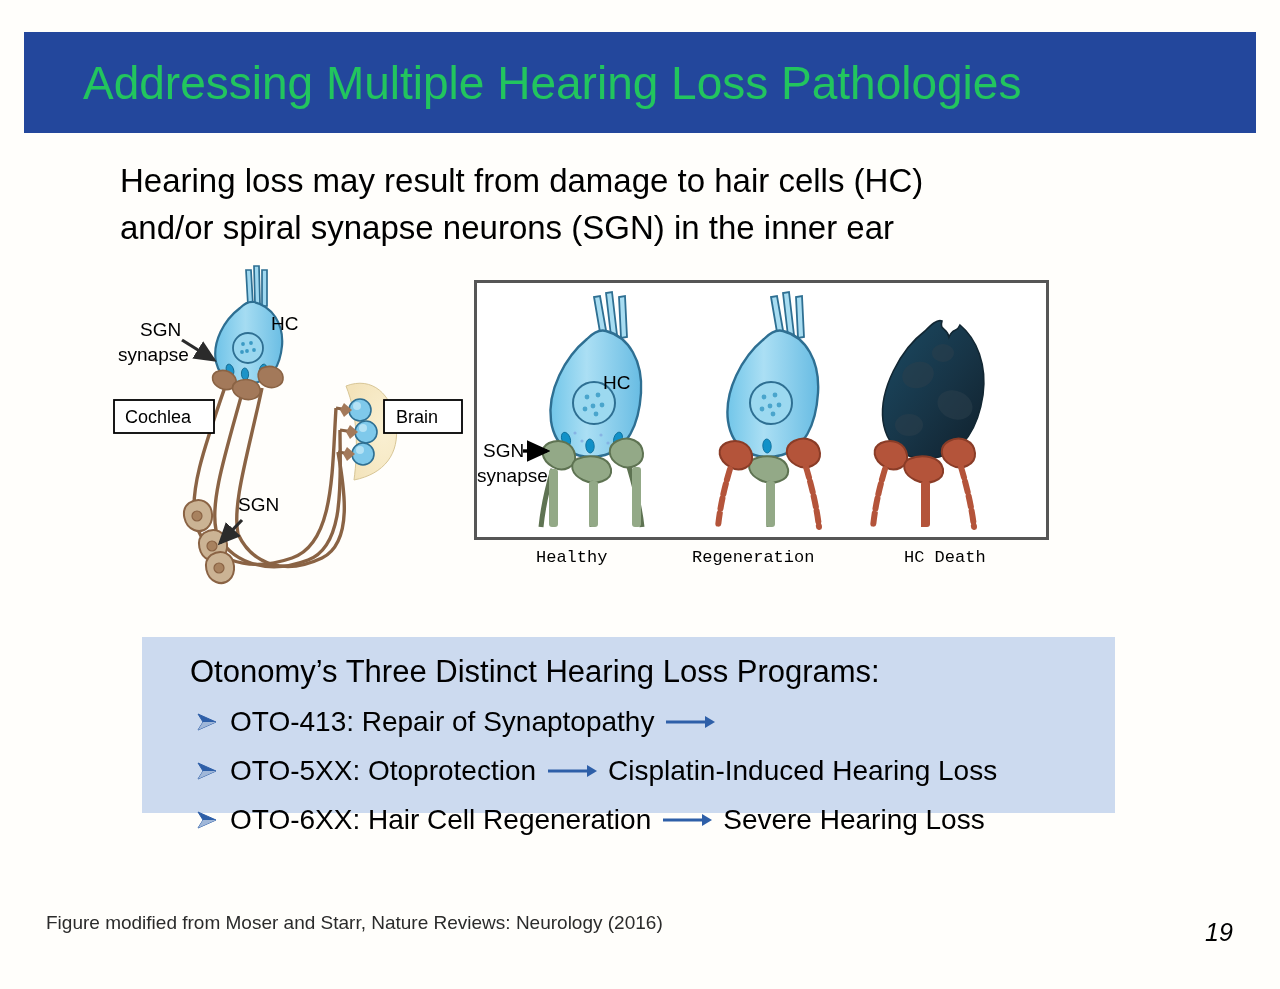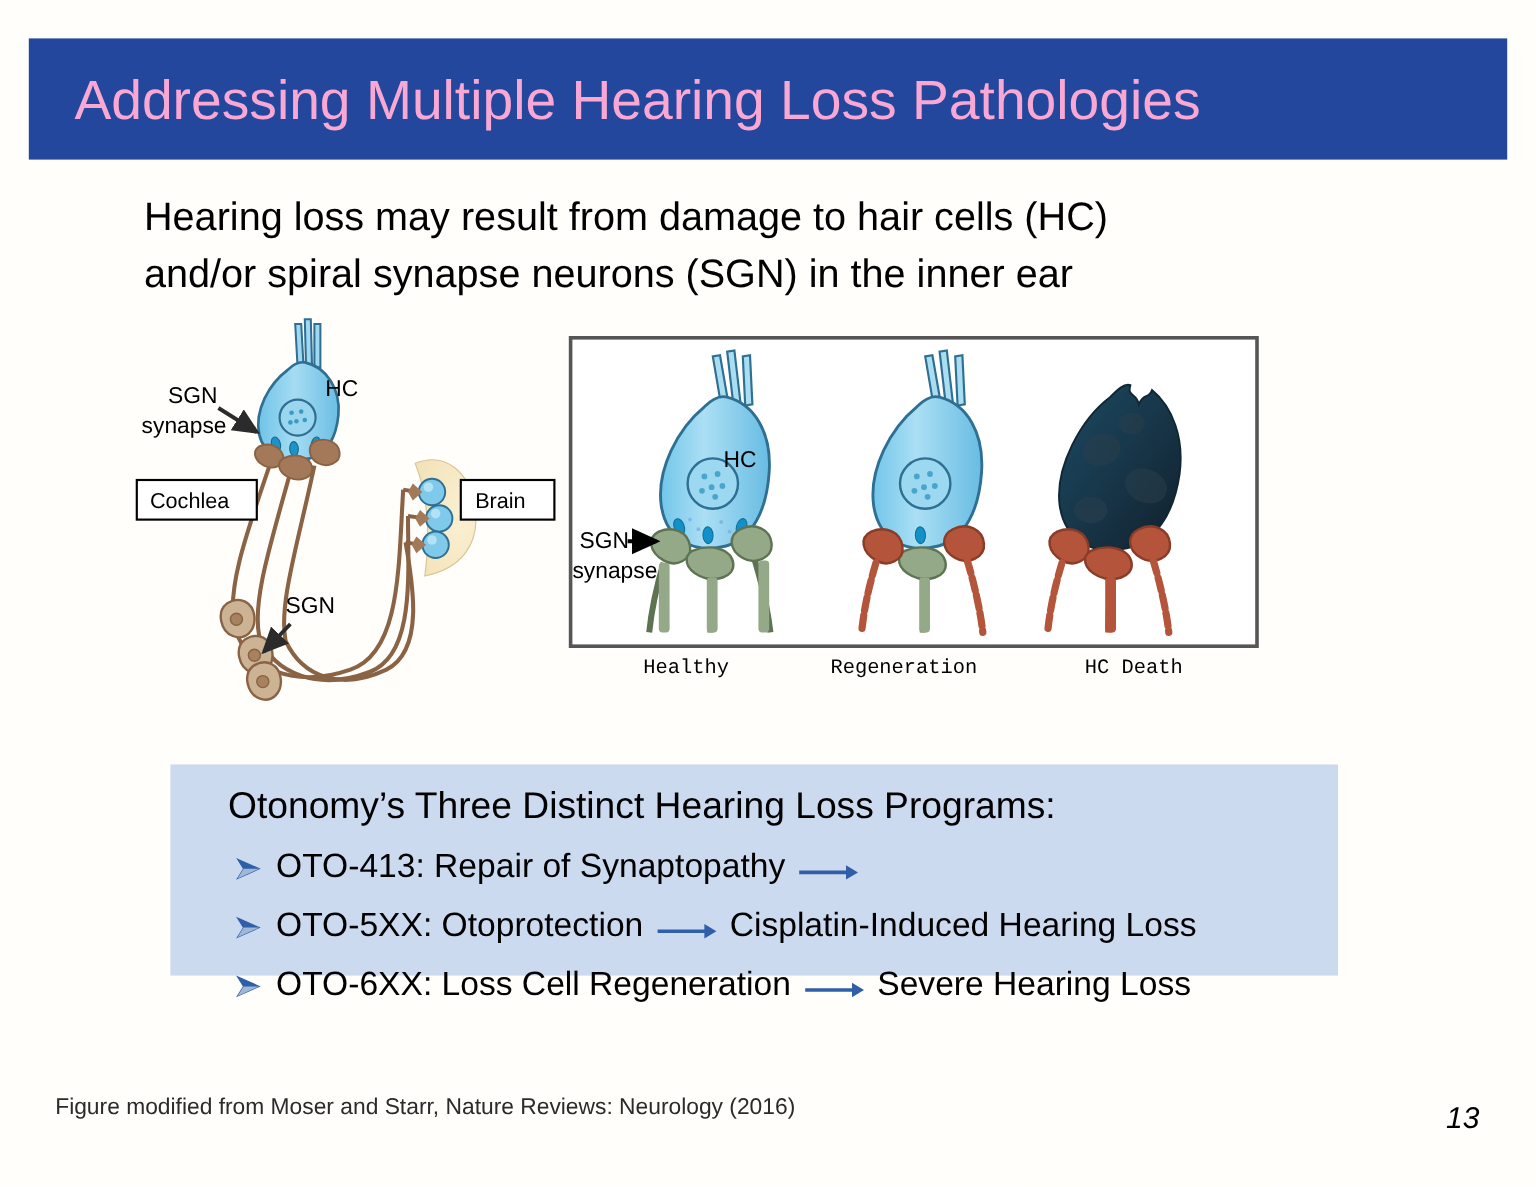--- a/index.html
+++ b/index.html
@@ -28,25 +28,25 @@
     left: 24px;
     top: 32px;
     width: 1232px;
     height: 101px;
     background: #23479c;
     box-sizing: border-box;
     display: flex;
     align-items: center;
   }
   .title-text {
-    color: #f9a8d4;
+    color: #22c55e;
     font-size: 46px;
     font-weight: 400;
     letter-spacing: 0px;
-    padding-left: 38px;
+    padding-left: 59px;
     white-space: nowrap;
     font-family: "Liberation Sans", sans-serif;
   }
 
   
   .subtitle {
     position: absolute;
     left: 120px;
     top: 158px;
     width: 1010px;
@@ -114,21 +114,21 @@
     top: 17px;
     font-size: 31px;
     color: #000000;
     white-space: nowrap;
     font-family: "Liberation Sans", sans-serif;
   }
   .prog-row {
     position: absolute;
     left: 52px;
     display: flex;
-    align-items: flex-end;
+    align-items: center;
     white-space: nowrap;
     font-size: 28px;
     color: #000000;
     font-family: "Liberation Sans", sans-serif;
   }
   .prog-row-1 { top: 69px; }
   .prog-row-2 { top: 118px; }
   .prog-row-3 { top: 167px; }
 
   .bullet {
@@ -475,27 +475,27 @@
       <span>Cisplatin-Induced Hearing Loss</span>
     </div>
 
     <div class="prog-row prog-row-3">
       <span class="bullet">
         <svg viewBox="0 0 28 28" width="28" height="28" xmlns="http://www.w3.org/2000/svg">
           <path d="M4,6 L22,14 L4,22 L9,14 Z" fill="#2E5FA8" stroke="#2E5FA8" stroke-width="1"></path>
           <path d="M9,14 L4,22 L22,14 Z" fill="#ffffff" opacity="0.55"></path>
         </svg>
       </span>
-      <span>OTO-6XX: Loss Cell Regeneration</span>
+      <span>OTO-6XX: Hair Cell Regeneration</span>
       <span class="arrow-glyph">
         <svg viewBox="0 0 52 22" width="52" height="22" xmlns="http://www.w3.org/2000/svg">
           <line x1="2" y1="11" x2="42" y2="11" stroke="#2E5FA8" stroke-width="3"></line>
           <path d="M41,5 L51,11 L41,17 Z" fill="#2E5FA8"></path>
         </svg>
       </span>
       <span>Severe Hearing Loss</span>
     </div>
   </div>
 
   <div class="footer-cite">Figure modified from Moser and Starr, Nature Reviews: Neurology (2016)</div>
-  <div class="page-num">13</div>
+  <div class="page-num">19</div>
 
 </div>
 
 </body></html>

